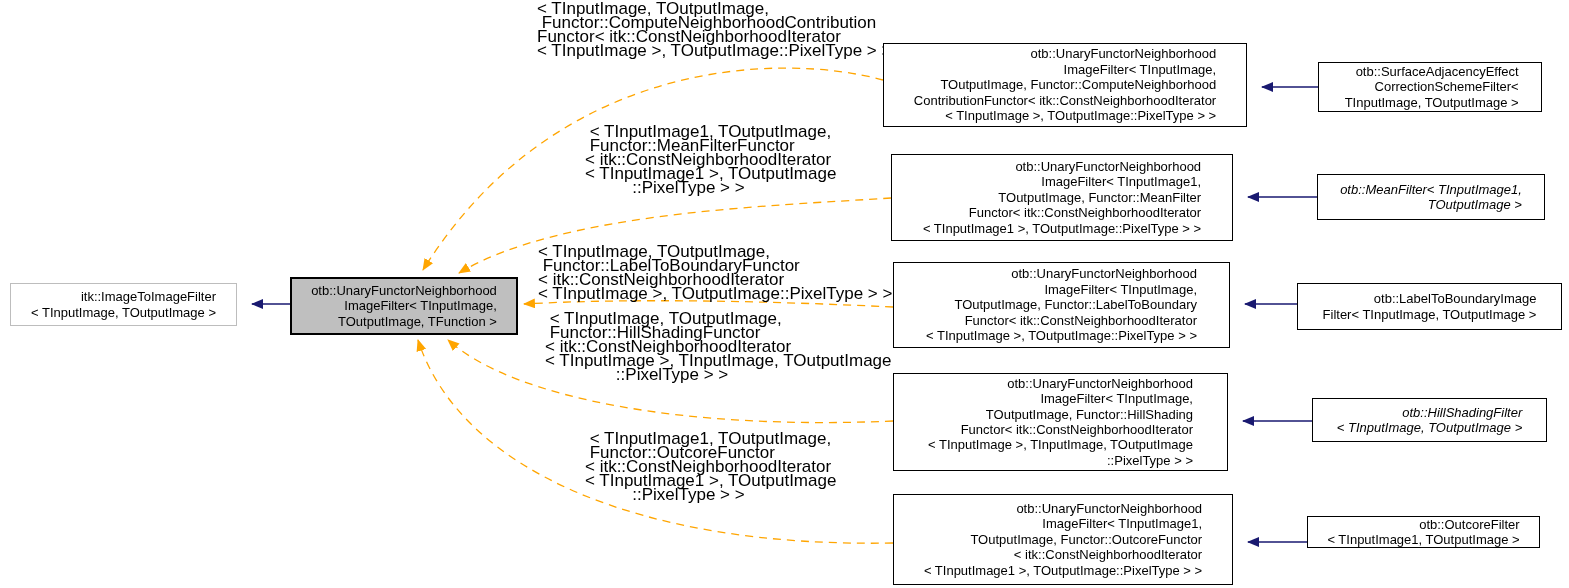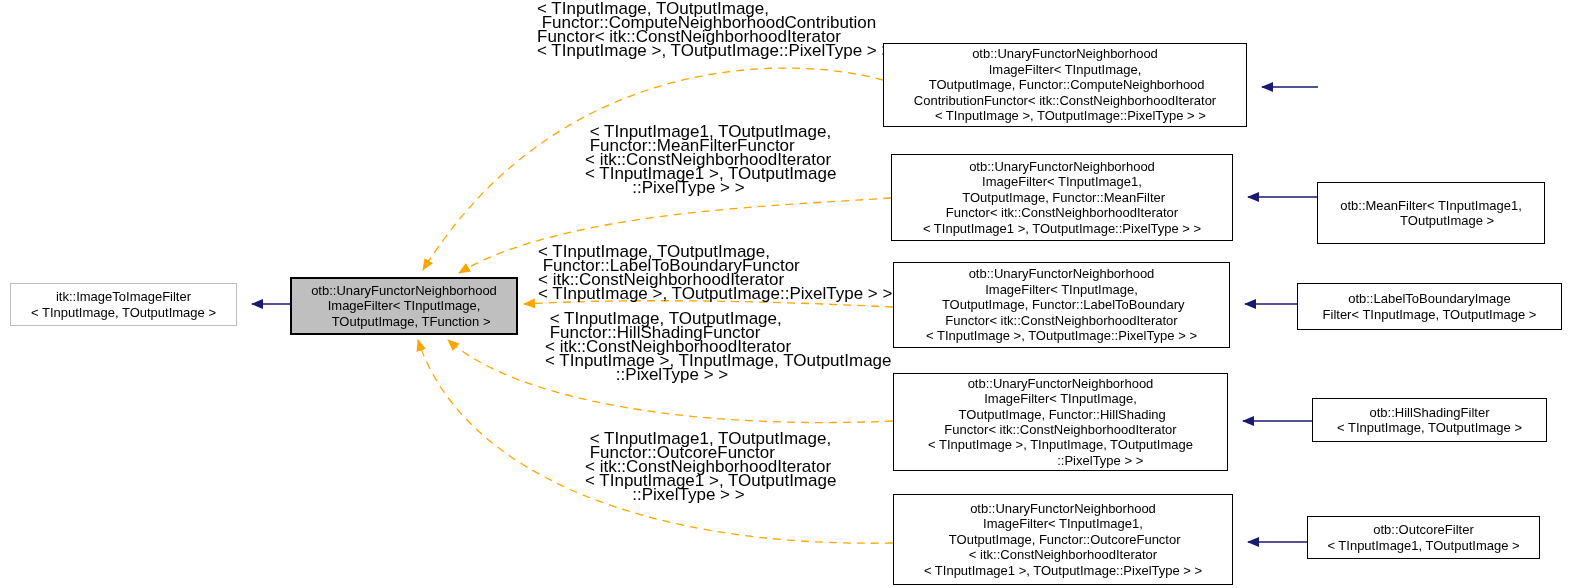--- a/index.html
+++ b/index.html
@@ -17,45 +17,45 @@
     background:#ffffff;
     border:1px solid #000000;
     display:flex;align-items:center;justify-content:center;
     color:#000000;
     z-index:2;
   }
   .node .txt{
     white-space:pre;
     font-size:13px;
     line-height:15.4px;
-    text-align:center;
+    text-align:right;
   }
   .node.external{border:1px solid #bdbdbd;}
   .node.current{background:#bfbfbf;border:2px solid #000000;}
   .edge-label{
     position:absolute;
     white-space:pre;
     font-size:17px;
     line-height:14px;
     color:#000000;
     z-index:1;
   }
   
   #n-base   {left:10px;  top:283px; width:227px; height:43px;}
   #n-center {left:290px; top:277px; width:228px; height:58px;}
   #n-i0{left:883px; top:43px;  width:364px; height:84px;}
   #n-i1{left:891px; top:154px; width:342px; height:87px;}
   #n-i2{left:893px; top:262px; width:337px; height:86px;}
   #n-i3{left:893px; top:373px; width:335px; height:98px;}
   #n-i4{left:893px; top:494px; width:340px; height:91px;}
   #n-d0{left:1318px;top:62px;  width:224px; height:50px;}
-  #n-d1{left:1317px;top:182px; width:228px; height:62px;}
+  #n-d1{left:1317px;top:174px; width:228px; height:46px;font-style:italic;}
   #n-d2{left:1297px;top:283px; width:265px; height:47px;}
-  #n-d3{left:1312px;top:398px; width:235px; height:44px;}
-  #n-d4{left:1307px;top:516px; width:233px; height:43px;}
+  #n-d3{left:1312px;top:398px; width:235px; height:44px;font-style:italic;}
+  #n-d4{left:1307px;top:516px; width:233px; height:32px;}
   
   #e0{left:537px;top:2px;}
   #e1{left:585px;top:125px;}
   #e2{left:538px;top:245px;}
   #e3{left:545px;top:312px;}
   #e4{left:585px;top:432px;}
 </style>
 </head>
 <body>
 
@@ -126,20 +126,25 @@
                       ::PixelType &gt; &gt;</span>
   </div>
   <div class="node" id="n-i4">
     <span class="txt">otb::UnaryFunctorNeighborhood
 ImageFilter&lt; TInputImage1,
  TOutputImage, Functor::OutcoreFunctor
 &lt; itk::ConstNeighborhoodIterator
 &lt; TInputImage1 &gt;, TOutputImage::PixelType &gt; &gt;</span>
   </div>
 
+  <div class="node" id="n-d0">
+    <span class="txt">otb::SurfaceAdjacencyEffect
+CorrectionSchemeFilter&lt;
+ TInputImage, TOutputImage &gt;</span>
+  </div>
   <div class="node" id="n-d1">
     <span class="txt">otb::MeanFilter&lt; TInputImage1,
          TOutputImage &gt;</span>
   </div>
   <div class="node" id="n-d2">
     <span class="txt">otb::LabelToBoundaryImage
 Filter&lt; TInputImage, TOutputImage &gt;</span>
   </div>
   <div class="node" id="n-d3">
     <span class="txt">otb::HillShadingFilter

